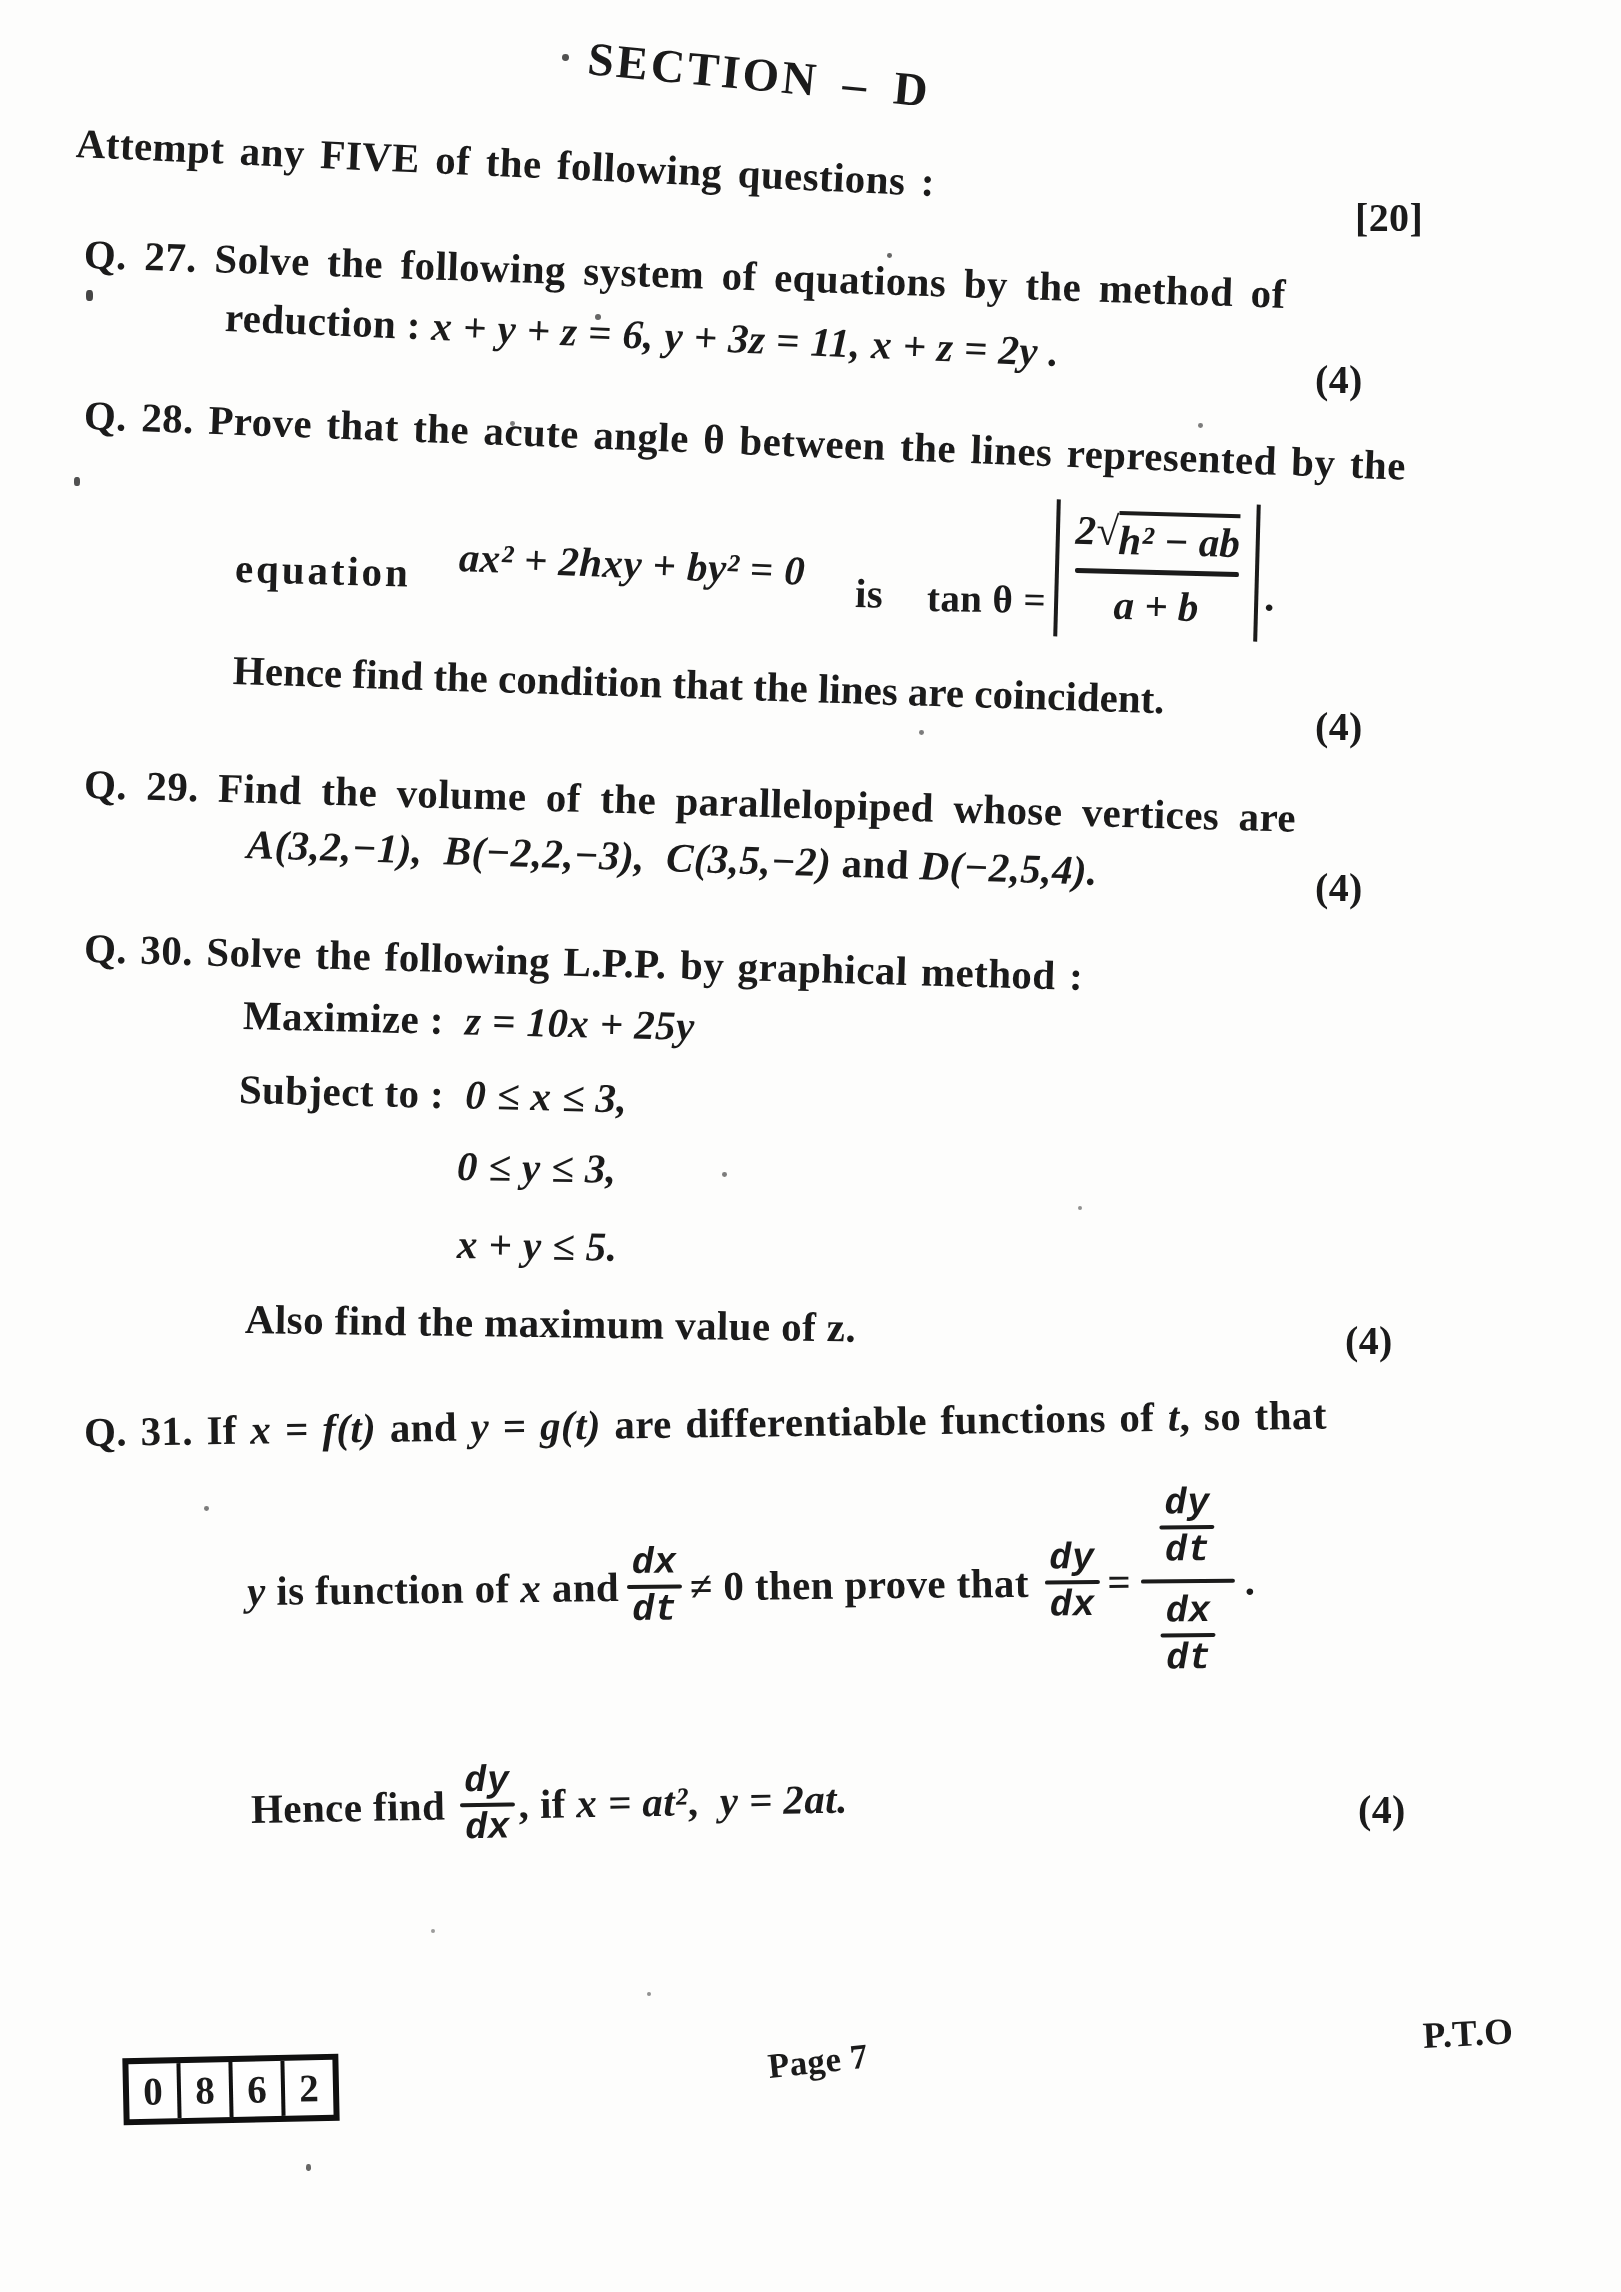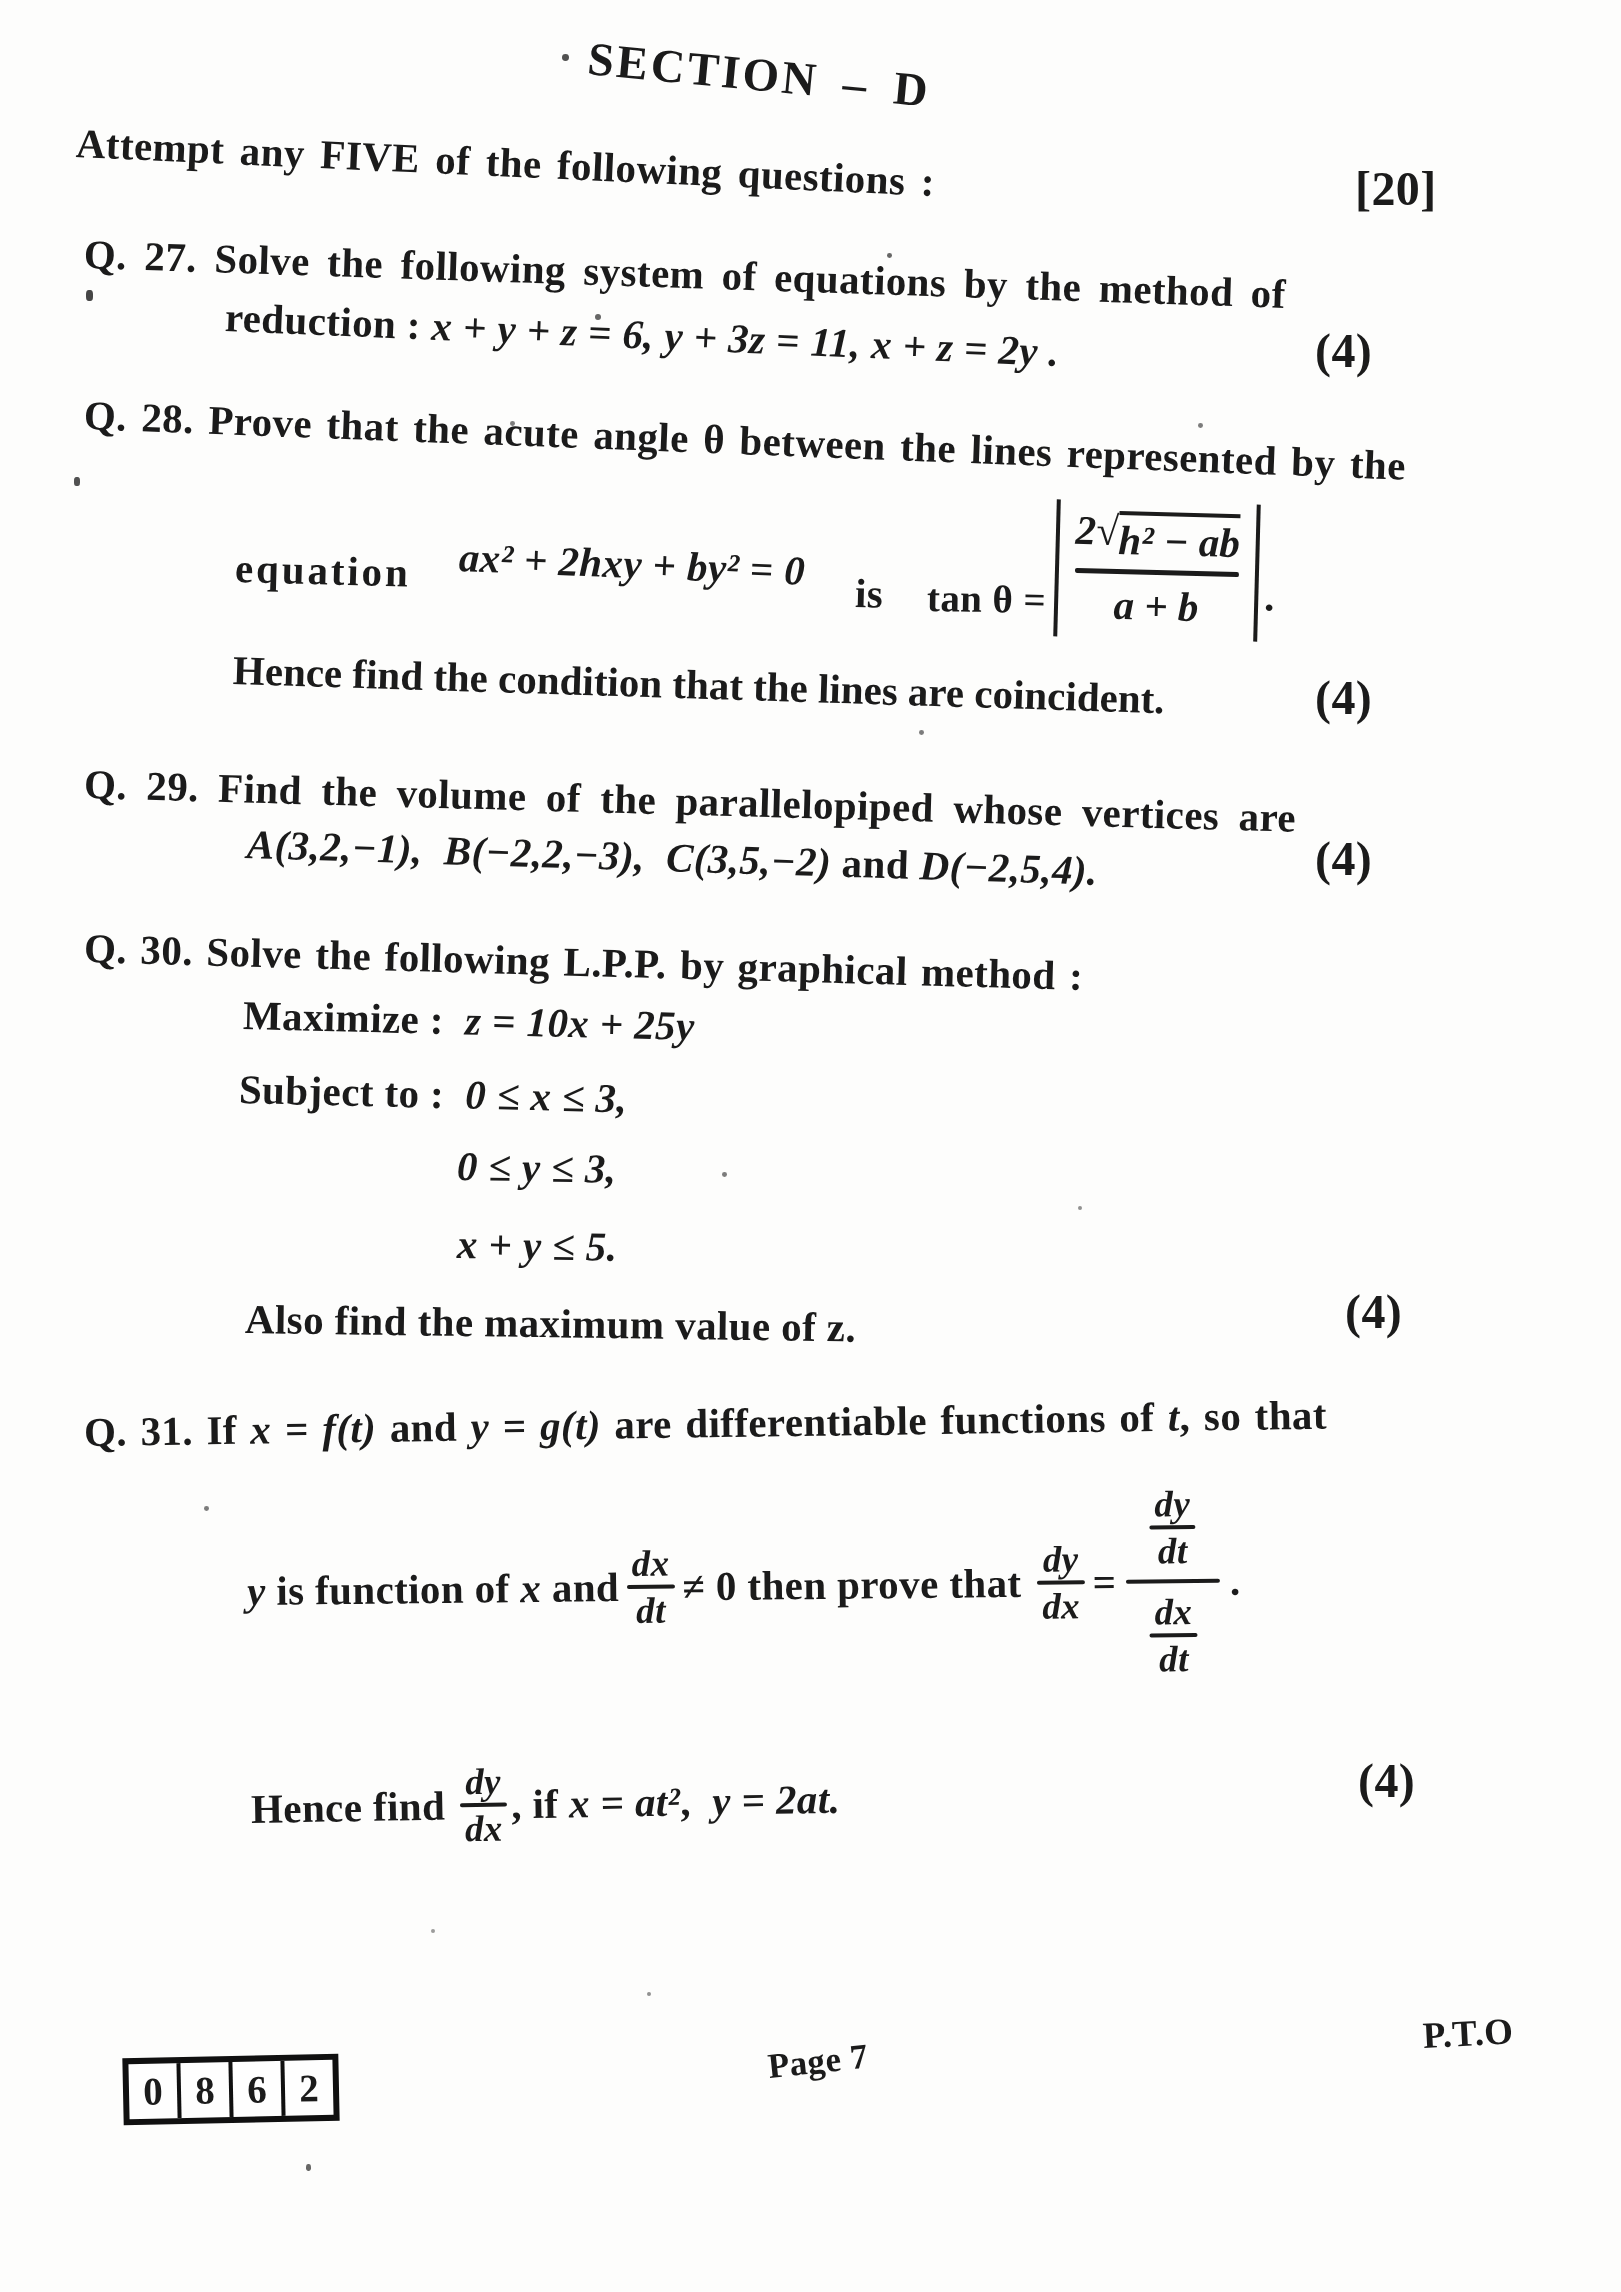--- a/index.html
+++ b/index.html
@@ -12,24 +12,24 @@
   .line {
     position:absolute; white-space:pre; font-size:41px;
     transform-origin:left center; letter-spacing:0.4px; line-height:1.15;
   }
   .row-line {
     position:absolute; display:flex; align-items:center; white-space:pre;
     transform-origin:left center; font-size:41px; letter-spacing:0.4px;
   }
   .m { font-style:italic; }
   .title { font-size:47px; letter-spacing:2.9px; word-spacing:9.8px; }
-  .marks { font-size:48px; }
+  .marks { font-size:40px;margin-top:34px; }
   
   .sfrac { display:inline-flex; flex-direction:column; align-items:center; line-height:1; margin:0 7.8px; }
-  .sfrac .fnum, .sfrac .fden { font-size:37px; font-style:italic; padding:2.9px 4.9px; }
+  .sfrac .fnum, .sfrac .fden { font-size:37px; font-style:italic; padding:2.9px 4.9px;font-family:Liberation Mono, monospace; }
   .fbar { align-self:stretch; height:3.9px; background:#1b1b1b; border-radius:2px; }
   
   .nfrac { display:inline-flex; flex-direction:column; align-items:center; line-height:1; margin:0 9.8px; }
   .nfrac > .fbar { height:4.9px; margin:6.9px 0; min-width:94px; }
   
   .absfrac {
     position:absolute; display:inline-flex; flex-direction:column; align-items:center;
     border-left:4.9px solid #1b1b1b; border-right:4.9px solid #1b1b1b;
     padding:9.8px 15.7px 11.8px; line-height:1; transform:rotate(1.5deg);
   }

